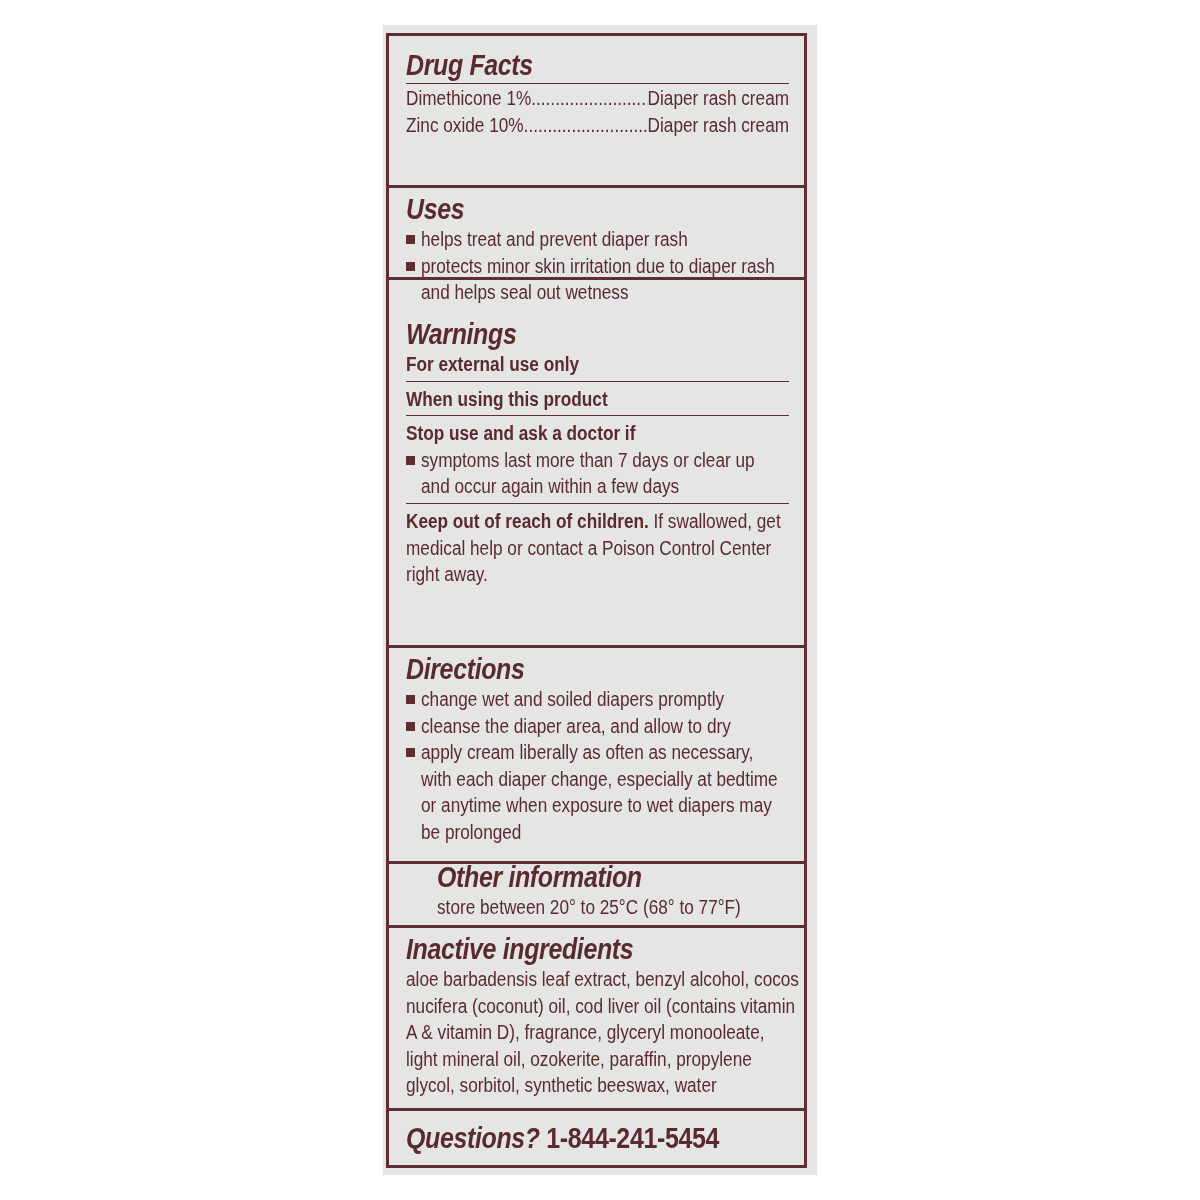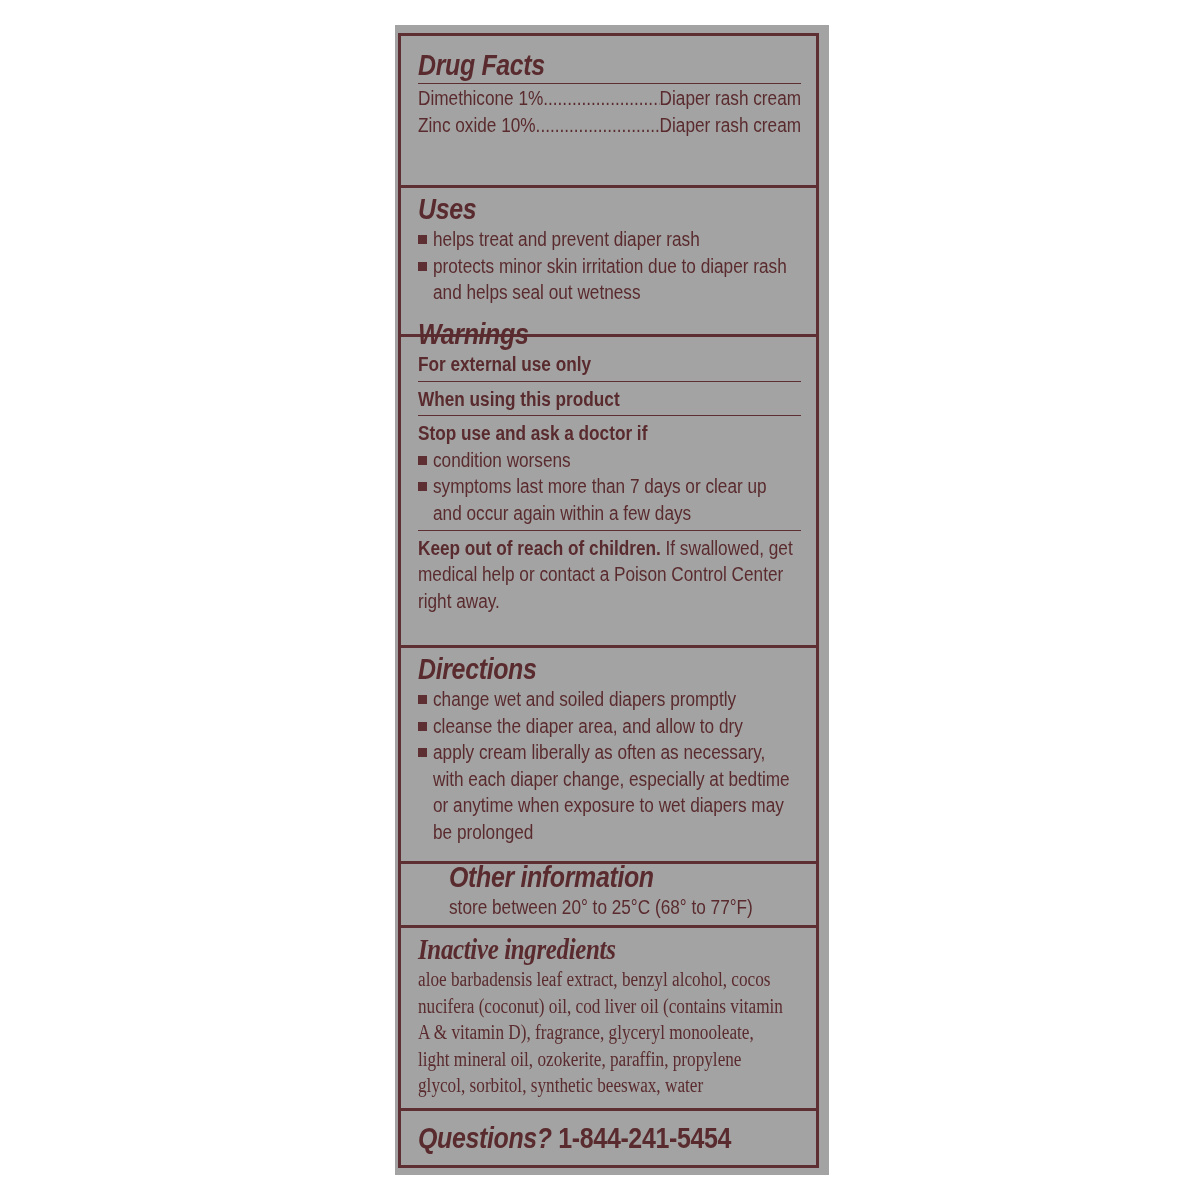--- a/index.html
+++ b/index.html
@@ -1,18 +1,18 @@
 <!DOCTYPE html>
 <html><head>
 <meta charset="utf-8">
 <style>
   html,body{margin:0;padding:0;}
   body{width:1200px;height:1200px;background:#ffffff;position:relative;overflow:hidden;
        font-family:"Liberation Sans",sans-serif;color:#5a2b2e;}
-  .card{position:absolute;left:383px;top:25px;width:434px;height:1150px;background:#a3a3a3;margin-left:12px;}
+  .card{position:absolute;left:383px;top:25px;width:434px;height:1150px;background:#e5e5e5;}
   .panel{position:absolute;left:3px;top:8px;width:415px;height:1129px;border:3px solid #5e2f32;}
   .sec{position:absolute;left:0;right:0;border-bottom:3px solid #5e2f32;box-sizing:border-box;padding:0 15px 0 17px;}
   .sec.last{border-bottom:none;}
   .h{font-weight:bold;font-style:italic;font-size:29px;line-height:33px;letter-spacing:-0.4px;color:#5a2b2e;transform:scaleX(0.86);transform-origin:left;white-space:nowrap;}
   .t{font-size:20px;line-height:26.6px;color:#5a2b2e;transform:scaleX(0.86);transform-origin:left;white-space:nowrap;}
   .tb{font-weight:bold;}
   .rule{border-top:1.5px solid #5e2f32;margin:3px 0 4px 0;}
   .bul{position:relative;padding-left:15px;}
   .bul .sq{position:absolute;left:0;top:9px;width:9px;height:9px;background:#5e2f32;}
   .ai-line{display:flex;font-size:20px;line-height:26.6px;white-space:nowrap;transform:scaleX(0.86);transform-origin:left;width:116.3%;}
@@ -35,21 +35,21 @@
         <span class="dots">..............................................................</span>
         <span>Diaper rash cream</span>
       </div>
       <div class="ai-line">
         <span>Zinc oxide 10%</span>
         <span class="dots">..............................................................</span>
         <span>Diaper rash cream</span>
       </div>
     </div>
 
-    <div class="sec" style="top:152px;height:149px;">
+    <div class="sec" style="top:152px;height:92px;">
       <div style="padding-top:5px;">
         <div class="h">Uses</div>
         <div class="bul">
           <span class="sq"></span>
           <div class="t">helps treat and prevent diaper rash</div>
         </div>
         <div class="bul">
           <span class="sq"></span>
           <div class="t">protects minor skin irritation due to diaper rash</div>
           <div class="t">and helps seal out wetness</div>
@@ -58,24 +58,20 @@
     </div>
 
     <div class="sec" style="top:277px;height:335px;">
       <div style="padding-top:5px;">
         <div class="h">Warnings</div>
         <div class="t tb">For external use only</div>
         <div class="rule"></div>
         <div class="t tb">When using this product</div>
         <div class="rule"></div>
         <div class="t tb">Stop use and ask a doctor if</div>
-        <div class="bul">
-          <span class="sq"></span>
-          <div class="t">condition worsens</div>
-        </div>
         <div class="bul">
           <span class="sq"></span>
           <div class="t">symptoms last more than 7 days or clear up</div>
           <div class="t">and occur again within a few days</div>
         </div>
         <div class="rule"></div>
         <div class="t"><span class="tb">Keep out of reach of children.</span><span> If swallowed, get</span></div>
         <div class="t">medical help or contact a Poison Control Center</div>
         <div class="t">right away.</div>
       </div>
@@ -102,21 +98,21 @@
       </div>
     </div>
 
     <div class="sec" style="top:820px;height:72px;padding-left:48px;">
       <div style="padding-top:5px;">
         <div class="h">Other information</div>
         <div class="t">store between 20° to 25°C (68° to 77°F)</div>
       </div>
     </div>
 
-    <div class="sec" style="top:892px;height:183px;font-family:Liberation Serif, serif;">
+    <div class="sec" style="top:892px;height:183px;">
       <div style="padding-top:5px;">
         <div class="h">Inactive ingredients</div>
         <div class="t">aloe barbadensis leaf extract, benzyl alcohol, cocos</div>
         <div class="t">nucifera (coconut) oil, cod liver oil (contains vitamin</div>
         <div class="t">A &amp; vitamin D), fragrance, glyceryl monooleate,</div>
         <div class="t">light mineral oil, ozokerite, paraffin, propylene</div>
         <div class="t">glycol, sorbitol, synthetic beeswax, water</div>
       </div>
     </div>
 

